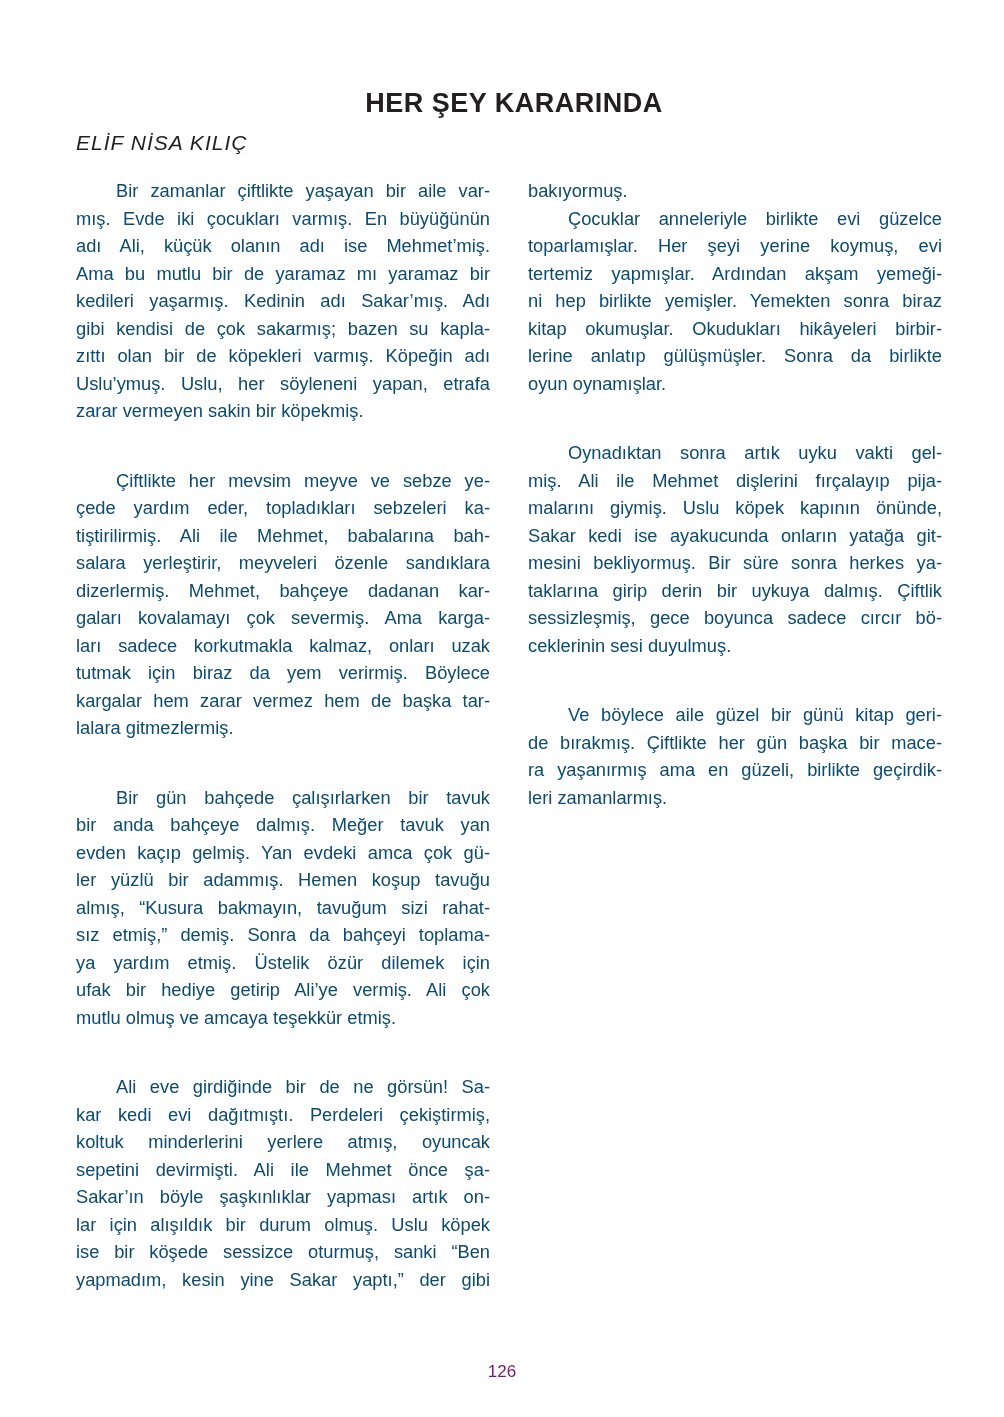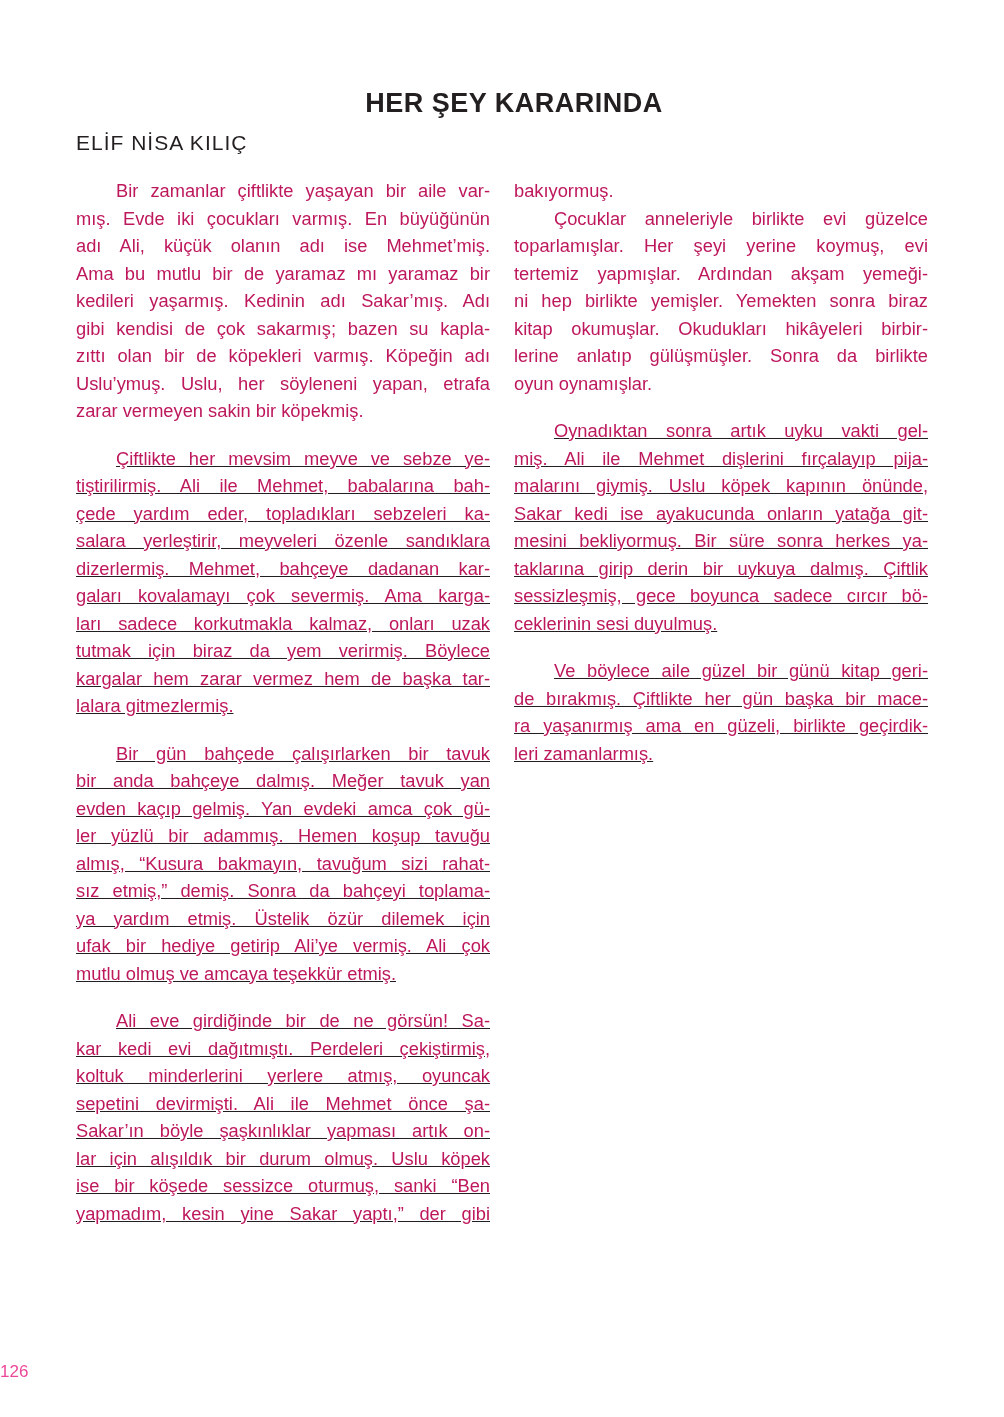--- a/index.html
+++ b/index.html
@@ -27,60 +27,61 @@
       color: #231f20;
       margin-left: 12px;
     }
     .author {
       position: absolute;
       top: 131px;
       left: 76px;
       font-size: 21px;
       letter-spacing: 1px;
       color: #231f20;
+      font-style: italic;
     }
     .column {
       position: absolute;
       top: 177px;
       width: 414px;
     }
     .col-left { left: 76px; }
-    .col-right { left: 514px; }
+    .col-right { left: 528px; }
     .para {
       margin: 0;
     }
     .para + .para.gap {
-      margin-top: 20px;
-      text-decoration: underline;
+      margin-top: 42px;
     }
     .line {
       display: block;
       height: 27.5px;
       line-height: 27.5px;
       font-size: 18.3px;
       text-align: justify;
       text-align-last: justify;
       white-space: nowrap;
       overflow: hidden;
-      color: #be185d;
+      color: #0c4a6e;
     }
     .line.first {
       text-indent: 40px;
     }
     .line.last {
       text-align: left;
       text-align-last: left;
     }
     .page-number {
       position: absolute;
       top: 1362px;
       left: 0;
       width: 1004px;
+      text-align: center;
       font-size: 17px;
-      color: #ec4899;
+      color: #701a75;
     }
   </style>
 </head>
 <body>
 
 <h1 class="page-title">HER ŞEY KARARINDA</h1>
 <div class="author">ELİF NİSA KILIÇ</div>
 
 <div class="column col-left">
     <p class="para">
@@ -89,22 +90,22 @@
       <span class="line">adı Ali, küçük olanın adı ise Mehmet’miş.</span>
       <span class="line">Ama bu mutlu bir de yaramaz mı yaramaz bir</span>
       <span class="line">kedileri yaşarmış. Kedinin adı Sakar’mış. Adı</span>
       <span class="line">gibi kendisi de çok sakarmış; bazen su kapla-</span>
       <span class="line">zıttı olan bir de köpekleri varmış. Köpeğin adı</span>
       <span class="line">Uslu’ymuş. Uslu, her söyleneni yapan, etrafa</span>
       <span class="line last">zarar vermeyen sakin bir köpekmiş.</span>
     </p>
     <p class="para gap">
       <span class="line first">Çiftlikte her mevsim meyve ve sebze ye-</span>
+      <span class="line">çede yardım eder, topladıkları sebzeleri ka-</span>
       <span class="line">tiştirilirmiş. Ali ile Mehmet, babalarına bah-</span>
-      <span class="line">çede yardım eder, topladıkları sebzeleri ka-</span>
       <span class="line">salara yerleştirir, meyveleri özenle sandıklara</span>
       <span class="line">dizerlermiş. Mehmet, bahçeye dadanan kar-</span>
       <span class="line">gaları kovalamayı çok severmiş. Ama karga-</span>
       <span class="line">ları sadece korkutmakla kalmaz, onları uzak</span>
       <span class="line">tutmak için biraz da yem verirmiş. Böylece</span>
       <span class="line">kargalar hem zarar vermez hem de başka tar-</span>
       <span class="line last">lalara gitmezlermiş.</span>
     </p>
     <p class="para gap">
       <span class="line first">Bir gün bahçede çalışırlarken bir tavuk</span>

